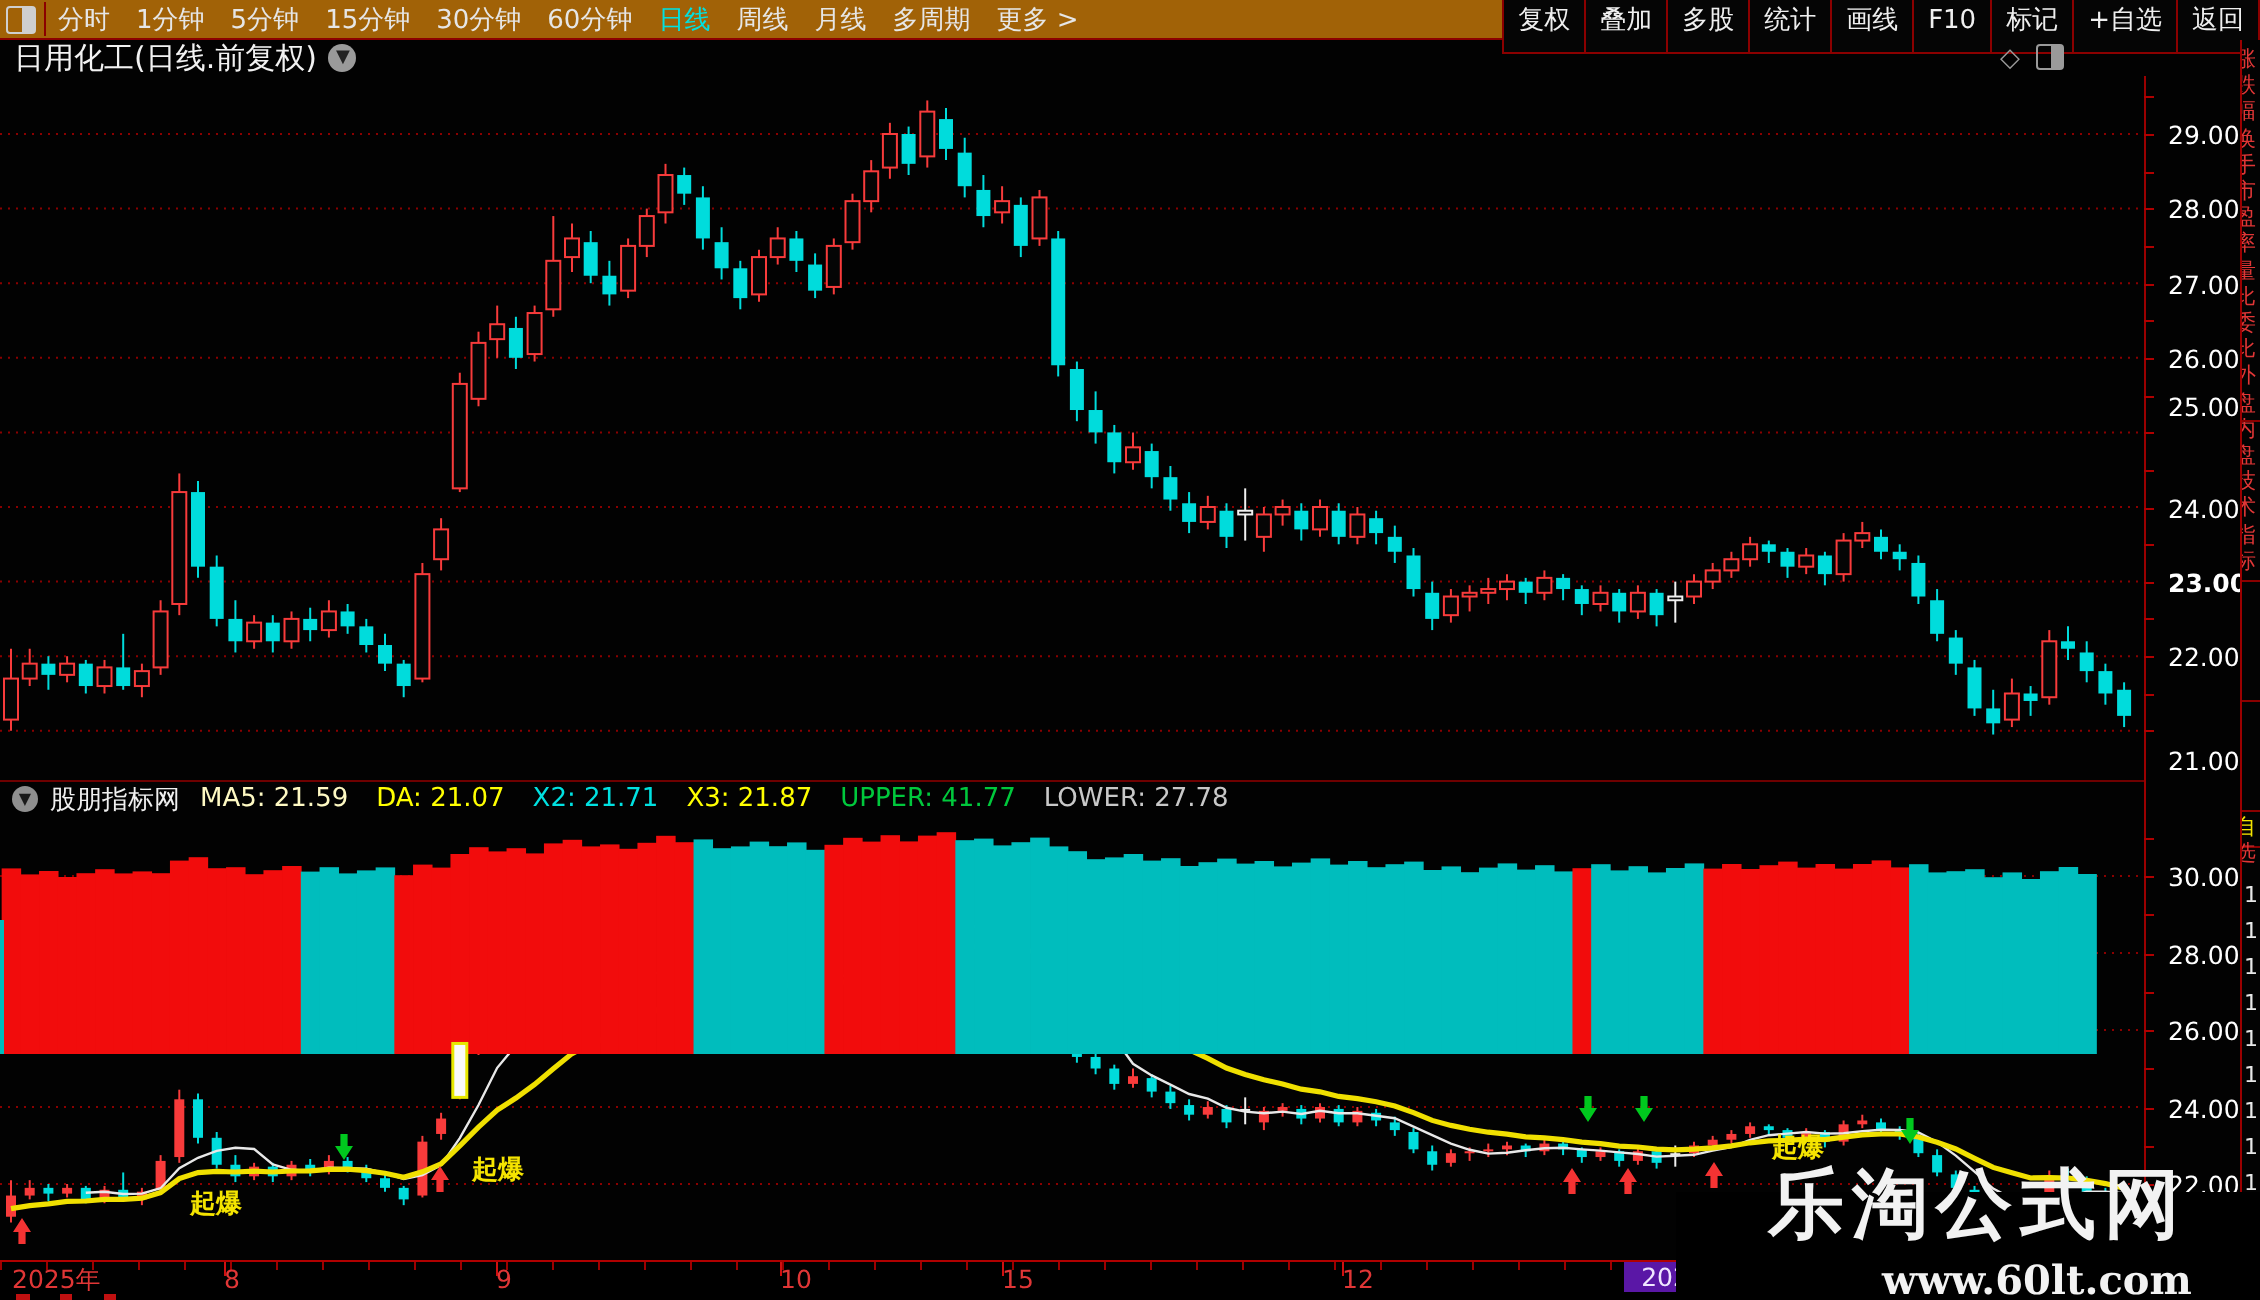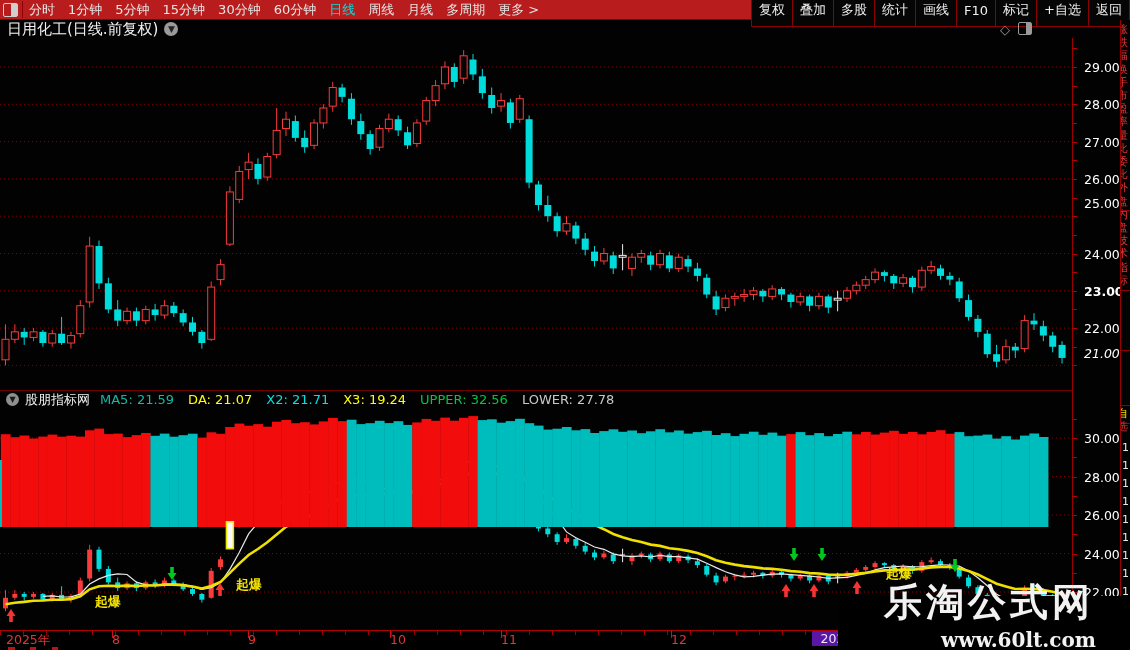--- a/index.html
+++ b/index.html
@@ -1,21 +1,21 @@
 <!DOCTYPE html>
 <html><head>
 <meta charset="utf-8">
 <style>
   html,body{margin:0;padding:0;background:#000;}
   body{width:1130px;height:650px;overflow:hidden;position:relative;
        font-family:"DejaVu Sans","Liberation Sans",sans-serif;}
   #app{position:absolute;inset:0;width:1130px;height:650px;background:#020202;}
 
   
-  .toolbar{position:absolute;left:0;top:0;width:1130px;height:19px;background:#b91c1c;
+  .toolbar{position:absolute;left:0;top:0;width:1130px;height:19px;background:#a16207;
            border-bottom:1px solid #8b0000;display:flex;align-items:center;}
   .win-icon{width:13px;height:12px;border:1px solid #cfcfcf;border-radius:2px;margin:0 4px 0 3px;
             background:linear-gradient(90deg,transparent 0 55%,#cfcfcf 55% 100%);}
   .tb-sep{width:1px;height:17px;background:#8b0000;margin-right:6px;}
   .periods{display:flex;align-items:center;gap:13px;color:#e6e6e6;font-size:13px;white-space:nowrap;}
   .periods .item{cursor:default;}
   .periods .active{color:#00e1e1;}
   .tb-right{margin-left:auto;display:flex;height:34px;}
   .tb-btn{border:1px solid #8b0000;margin-left:-1px;color:#efefef;font-size:13px;
           padding:1px 7px 0 7px;display:flex;align-items:center;white-space:nowrap;background:#050505;}
@@ -352,25 +352,25 @@
       <line x1="1052.7" x2="1052.7" y1="293.83000000000004" y2="314.3449999999999" stroke="#00dcdc" stroke-width="1"></line>
       <rect x="1049.2" y="297.55999999999995" width="7" height="11.190000000000055" fill="#00dcdc"></rect>
       <line x1="1062.05" x2="1062.05" y1="303.15500000000003" y2="325.53499999999997" stroke="#00dcdc" stroke-width="1"></line>
       <rect x="1058.55" y="306.88499999999993" width="7" height="13.055000000000064" fill="#00dcdc"></rect>
     </svg>
 
   <div class="ind-row">
     <span class="ind-icon">▼</span>
     <span class="ind-name">股朋指标网</span>
     <div class="ind-params" id="indicator-params">
-        <span style="color: #14b8a6;">MA5: 21.59</span>
+        <span style="color: #fef9c3;">MA5: 21.59</span>
         <span style="color: rgb(255, 255, 0);">DA: 21.07</span>
         <span style="color: rgb(0, 225, 225);">X2: 21.71</span>
-        <span style="color: rgb(255, 255, 0);">X3: 19.24</span>
-        <span style="color: rgb(0, 200, 60);">UPPER: 32.56</span>
+        <span style="color: rgb(255, 255, 0);">X3: 21.87</span>
+        <span style="color: rgb(0, 200, 60);">UPPER: 41.77</span>
         <span style="color: rgb(200, 200, 200);">LOWER: 27.78</span>
       </div>
   </div>
 
 
   <svg id="lower-chart" width="1072" height="215">
       <line x1="0" x2="1072" y1="23" y2="23" stroke="#8a0000" stroke-width="1" stroke-dasharray="1,3"></line>
       <line x1="0" x2="1072" y1="61.5" y2="61.5" stroke="#8a0000" stroke-width="1" stroke-dasharray="1,3"></line>
       <line x1="0" x2="1072" y1="100" y2="100" stroke="#8a0000" stroke-width="1" stroke-dasharray="1,3"></line>
       <line x1="0" x2="1072" y1="138.5" y2="138.5" stroke="#8a0000" stroke-width="1" stroke-dasharray="1,3"></line>
@@ -736,21 +736,21 @@
   <div class="vaxis-line"></div>
   <div id="axis-labels">
       <div class="axis-label" style="top: 60px;">29.00</div>
       <div class="axis-label" style="top: 97.3px;">28.00</div>
       <div class="axis-label" style="top: 134.6px;">27.00</div>
       <div class="axis-label" style="top: 171.9px;">26.00</div>
       <div class="axis-label" style="top: 196px;">25.00</div>
       <div class="axis-label" style="top: 246.5px;">24.00</div>
       <div class="axis-label" style="top: 283.8px; font-weight: bold;">23.00</div>
       <div class="axis-label" style="top: 321.1px;">22.00</div>
-      <div class="axis-label" style="top: 346px; font-style: italic;">21.00</div>
+      <div class="axis-label" style="top: 373px;">21.00</div>
       <div class="tick" style="top: 48.35px;"></div>
       <div class="tick" style="top: 67px;"></div>
       <div class="tick" style="top: 85.65px;"></div>
       <div class="tick" style="top: 104.3px;"></div>
       <div class="tick" style="top: 122.95px;"></div>
       <div class="tick" style="top: 141.6px;"></div>
       <div class="tick" style="top: 160.25px;"></div>
       <div class="tick" style="top: 178.9px;"></div>
       <div class="tick" style="top: 197.55px;"></div>
       <div class="tick" style="top: 216.2px;"></div>
@@ -779,21 +779,21 @@
       <div class="tick" style="top: 592px;"></div>
     </div>
 
   <div class="xaxis">
     <div class="minor"></div>
     <div id="xlabels">
         <div class="xlabel" style="left: 6px;">2025年</div>
         <div class="xlabel" style="left: 112px;">8</div>
         <div class="xlabel" style="left: 248px;">9</div>
         <div class="xlabel" style="left: 390px;">10</div>
-        <div class="xlabel" style="left: 501px;">11</div>
+        <div class="xlabel" style="left: 501px;">15</div>
         <div class="xlabel" style="left: 671px;">12</div>
         <div class="month-tick" style="left: 112px;"></div>
         <div class="month-tick" style="left: 248px;"></div>
         <div class="month-tick" style="left: 390px;"></div>
         <div class="month-tick" style="left: 501px;"></div>
         <div class="month-tick" style="left: 671px;"></div>
         <div class="month-tick" style="left: 812px;"></div>
       </div>
     <div class="datebox" style="left: 812px; width: 106px; background: rgb(90, 23, 166);">2026/01/05/—</div>
   </div>

